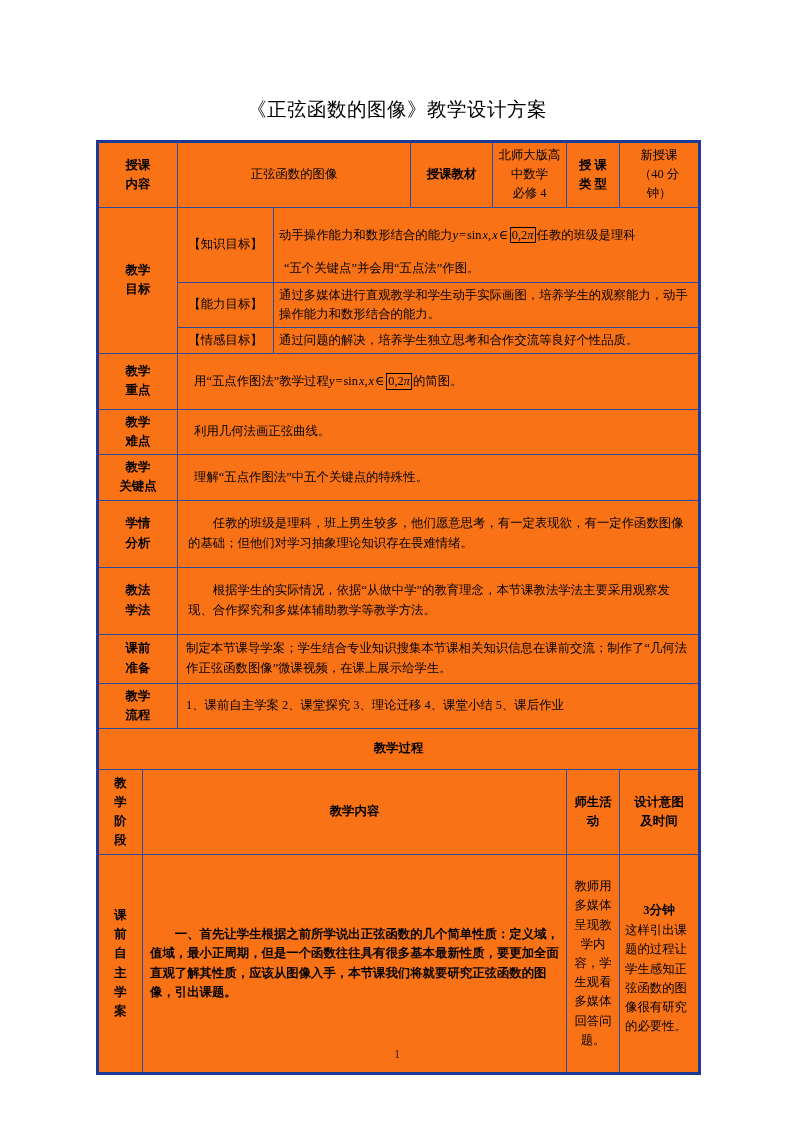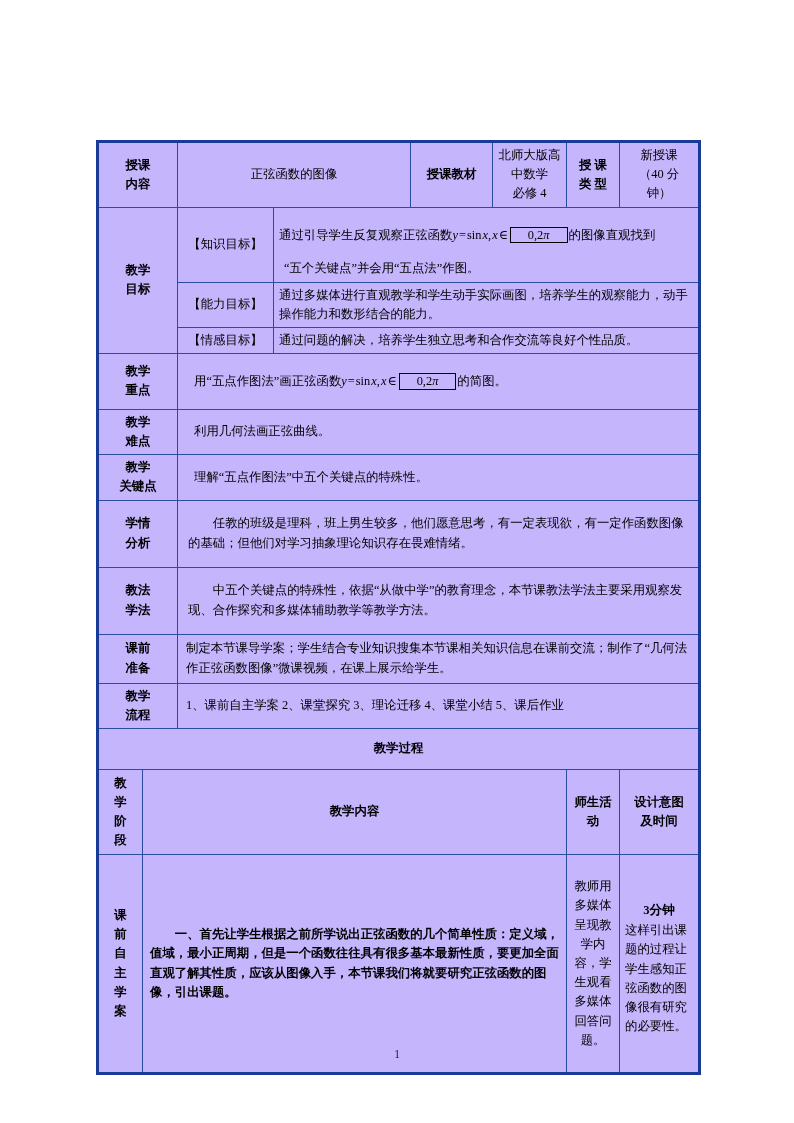--- a/index.html
+++ b/index.html
@@ -38,21 +38,21 @@
   }
 
   table.main {
     position: absolute;
     left: 96px;
     top: 140px;
     width: 602px;
     border-collapse: collapse;
     table-layout: fixed;
     border: 3px solid #1a3a97;
-    background: #c4b5fd;
+    background: #f97316;
   }
   table.main td {
     border: 1px solid #2b4ca0;
     vertical-align: middle;
     padding: 3px 5px;
     font-size: 12.4px;
     line-height: 1.55;
     color: #000;
   }
 
@@ -134,40 +134,41 @@
   }
   .mop { font-style: normal; padding: 0 1px; }
   .fn { font-style: normal; margin-top: 34px; }
   .brk {
     font-style: normal;
     display: inline-block;
     border-top: 1px solid #000;
     border-bottom: 1px solid #000;
     border-left: 1px solid #000;
     border-right: 1px solid #000;
-    padding: 0 17px;
+    padding: 0 1px;
     line-height: 1.18;
     margin: 16px 1px;
   }
 
   .page-num {
     position: absolute;
     left: 0;
     top: 1048px;
     width: 794px;
     text-align: center;
     font-size: 11.5px;
     color: #222;
   }
 </style>
 </head>
 <body>
 
 <div class="page">
 
+  <div class="doc-title">《正弦函数的图像》教学设计方案</div>
 
   <table class="main">
     <colgroup>
       <col style="width:45px">
       <col style="width:35px">
       <col style="width:96px">
       <col style="width:137px">
       <col style="width:82px">
       <col style="width:74px">
       <col style="width:53px">
@@ -187,40 +188,40 @@
       <td class="val" style="white-space:pre-line">新授课
 （40 分
 钟）</td>
     </tr>
 
     <tr>
       <td class="lbl" colspan="2" rowspan="3">教学
 目标</td>
       <td class="obj-tag">【知识目标】</td>
       <td class="val-left" colspan="5">
-        <span>通过引导学生反复观察正弦函数</span><span class="math"><i>y</i><span class="mop">=</span><span class="fn">sin</span> <i>x</i>, <i>x</i><span class="mop">∈</span><span class="brk">0,2<i>π</i></span></span><span>的图像直观找到</span><br>
+        <span>动手操作能力和数形结合的能力</span><span class="math"><i>y</i><span class="mop">=</span><span class="fn">sin</span> <i>x</i>, <i>x</i><span class="mop">∈</span><span class="brk">0,2<i>π</i></span></span><span>任教的班级是理科</span><br>
         <span style="padding-left:0.4em">“五个关键点”并会用“五点法”作图。</span>
       </td>
     </tr>
 
     <tr>
       <td class="obj-tag">【能力目标】</td>
       <td class="val-left" colspan="5">通过多媒体进行直观教学和学生动手实际画图，培养学生的观察能力，动手操作能力和数形结合的能力。</td>
     </tr>
 
     <tr>
       <td class="obj-tag">【情感目标】</td>
       <td class="val-left" colspan="5">通过问题的解决，培养学生独立思考和合作交流等良好个性品质。</td>
     </tr>
 
     <tr>
       <td class="lbl" colspan="2">教学
 重点</td>
       <td class="val-left" colspan="6" style="padding-left:16px">
-        <span>用“五点作图法”画正弦函数</span><span class="math"><i>y</i><span class="mop">=</span><span class="fn">sin</span> <i>x</i>, <i>x</i><span class="mop">∈</span><span class="brk">0,2<i>π</i></span></span><span>的简图。</span>
+        <span>用“五点作图法”教学过程</span><span class="math"><i>y</i><span class="mop">=</span><span class="fn">sin</span> <i>x</i>, <i>x</i><span class="mop">∈</span><span class="brk">0,2<i>π</i></span></span><span>的简图。</span>
       </td>
     </tr>
 
     <tr>
       <td class="lbl" colspan="2">教学
 难点</td>
       <td class="val-left" colspan="6" style="padding-left:16px">利用几何法画正弦曲线。</td>
     </tr>
 
     <tr>
@@ -231,21 +232,21 @@
 
     <tr>
       <td class="lbl" colspan="2">学情
 分析</td>
       <td class="val-left indent" colspan="6" style="height:60px;padding-left:10px">任教的班级是理科，班上男生较多，他们愿意思考，有一定表现欲，有一定作函数图像的基础；但他们对学习抽象理论知识存在畏难情绪。</td>
     </tr>
 
     <tr>
       <td class="lbl" colspan="2">教法
 学法</td>
-      <td class="val-left indent" colspan="6" style="height:60px;padding-left:10px">中五个关键点的特殊性，依据“从做中学”的教育理念，本节课教法学法主要采用观察发现、合作探究和多媒体辅助教学等教学方法。</td>
+      <td class="val-left indent" colspan="6" style="height:60px;padding-left:10px">根据学生的实际情况，依据“从做中学”的教育理念，本节课教法学法主要采用观察发现、合作探究和多媒体辅助教学等教学方法。</td>
     </tr>
 
     <tr>
       <td class="lbl" colspan="2">课前
 准备</td>
       <td class="val-left" colspan="6" style="height:42px;padding-left:8px">制定本节课导学案；学生结合专业知识搜集本节课相关知识信息在课前交流；制作了“几何法作正弦函数图像”微课视频，在课上展示给学生。</td>
     </tr>
 
     <tr>
       <td class="lbl" colspan="2">教学

